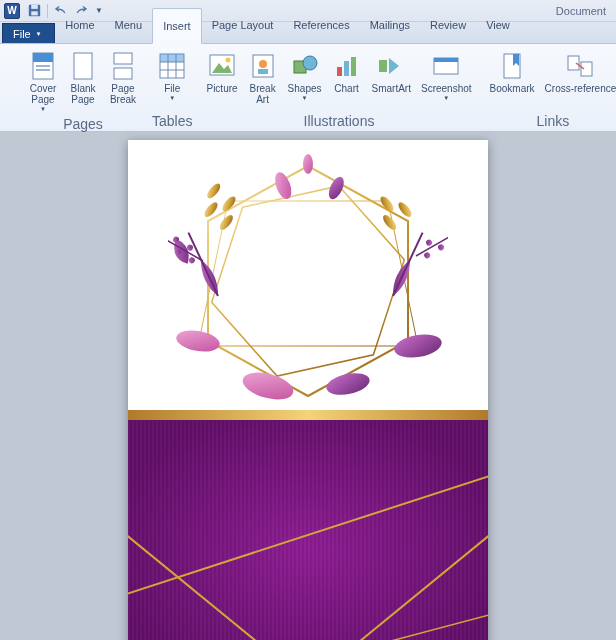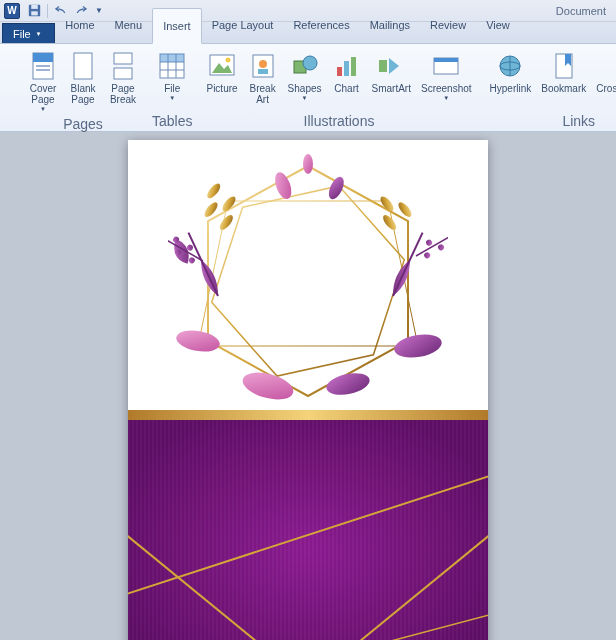--- a/index.html
+++ b/index.html
@@ -211,30 +211,20 @@
         <div class="lbl">Screenshot</div>
         <div class="dd">▼</div>
       </div>
     </div>
     <div class="group-label">Illustrations</div>
   </div>
   <div class="group-sep"></div>
 
   <div class="group">
     <div class="group-row">
-      <div class="rbtn">
-        <div class="ico">
-            <svg width="28" height="28">
-              <circle cx="14" cy="14" r="10" fill="#6fb6d6" stroke="#3a7aa6"></circle>
-              <ellipse cx="14" cy="14" rx="10" ry="4" fill="none" stroke="#3a7aa6"></ellipse>
-              <line x1="14" y1="4" x2="14" y2="24" stroke="#3a7aa6"></line>
-            </svg>
-          </div>
-        <div class="lbl">Hyperlink</div>
-      </div>
       <div class="rbtn">
         <div class="ico">
             <svg width="22" height="28">
               <rect x="3" y="2" width="16" height="24" fill="#fff" stroke="#6f8ab2"></rect>
               <polygon points="12,2 18,2 18,14 15,11 12,14" fill="#4a8fd6"></polygon>
             </svg>
           </div>
         <div class="lbl">Bookmark</div>
       </div>
       <div class="rbtn">

